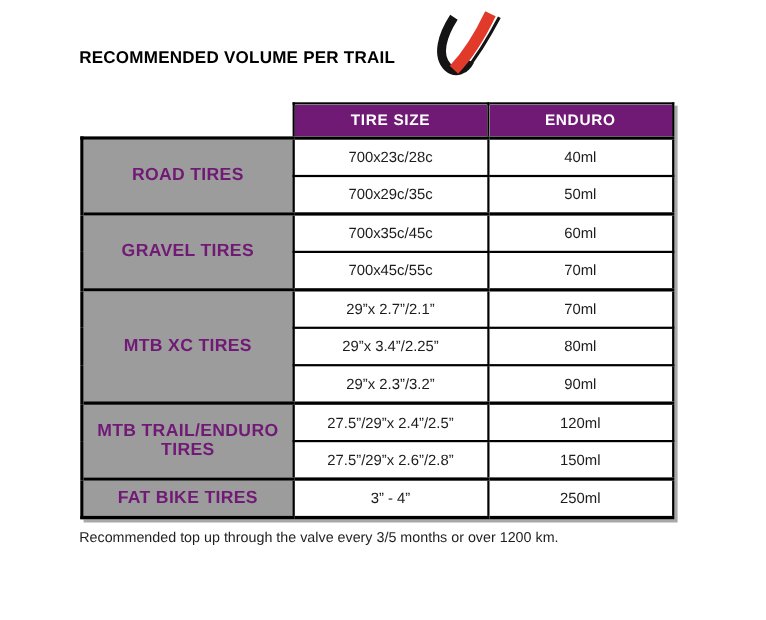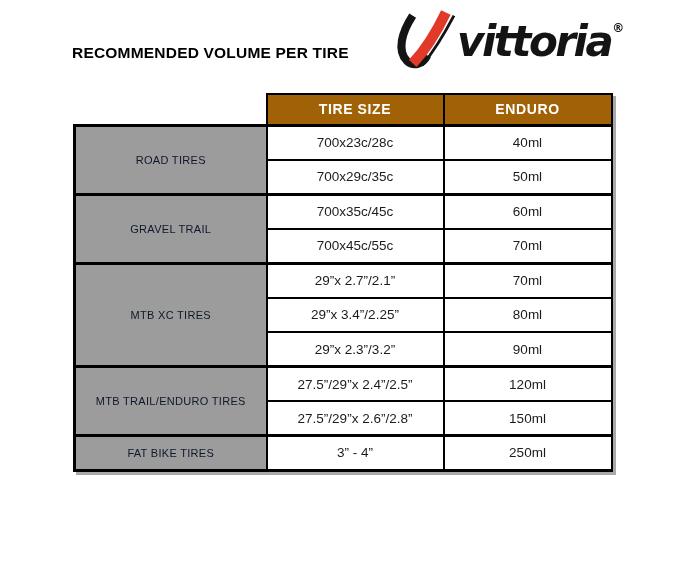--- a/index.html
+++ b/index.html
@@ -63,38 +63,38 @@
     width: 537px;
   }
   th, td {
     border: 2px solid #000000;
     text-align: center;
     vertical-align: middle;
     padding: 0;
     overflow: hidden;
   }
   thead th {
-    background: #a16207;
+    background: #701a75;
     color: #ffffff;
     font-size: 14px;
     font-weight: bold;
     letter-spacing: 0.6px;
     height: 31px;
   }
   th.corner-cell {
     border: none;
     background: #ffffff;
     box-shadow: -3px -3px 0 #ffffff; 
   }
   td { height: 34.5px; }
   td.category-cell {
     background: #9c9c9c;
-    color: #0f172a;
-    font-weight: normal;
-    font-size: 11px;
+    color: #701a75;
+    font-weight: bold;
+    font-size: 16px;
     letter-spacing: 0.3px;
     border-left-width: 3px;
   }
   td.value-cell {
     background: #ffffff;
     color: #1c1c1c;
     font-size: 13.5px;
   }
   tr.group-start td { border-top-width: 3px; }
   tr.last-row td { border-bottom-width: 3px; text-align: center; }
@@ -105,29 +105,28 @@
     left: 72px; top: 479px;
     width: 580px;
     font-size: 13px;
     line-height: 19.5px;
     color: #1f1f1f;
   }
 </style>
 </head>
 <body>
 
-<div class="page-title">RECOMMENDED VOLUME PER TIRE</div>
+<div class="page-title">RECOMMENDED VOLUME PER TRAIL</div>
 
 <div class="brand-logo">
   <svg viewBox="0 0 100 84" aria-hidden="true">
     <path d="M36,7 C23,27 16,50 29,63 C38,71 49,66 54,56" fill="none" stroke="#141414" stroke-width="10"></path>
     <path d="M77,3 C67,24 53,48 36,66" fill="none" stroke="#e13a2b" stroke-width="13"></path>
     <path d="M87,7 C77,26 63,50 48,68" fill="none" stroke="#141414" stroke-width="3.5"></path>
   </svg>
-  <div class="wordmark"><span>vittoria</span><span class="reg-mark">®</span></div>
 </div>
 
 <div class="table-wrap">
   <table>
     <colgroup>
       <col style="width:192px">
       <col style="width:177px">
       <col style="width:168px">
     </colgroup>
     <thead>
@@ -141,21 +140,21 @@
       <tr class="group-start">
         <td class="category-cell" rowspan="2">ROAD TIRES</td>
         <td class="value-cell">700x23c/28c</td>
         <td class="value-cell">40ml</td>
       </tr>
       <tr>
         <td class="value-cell">700x29c/35c</td>
         <td class="value-cell">50ml</td>
       </tr>
       <tr class="group-start">
-        <td class="category-cell" rowspan="2">GRAVEL TRAIL</td>
+        <td class="category-cell" rowspan="2">GRAVEL TIRES</td>
         <td class="value-cell">700x35c/45c</td>
         <td class="value-cell">60ml</td>
       </tr>
       <tr>
         <td class="value-cell">700x45c/55c</td>
         <td class="value-cell">70ml</td>
       </tr>
       <tr class="group-start">
         <td class="category-cell" rowspan="3">MTB XC TIRES</td>
         <td class="value-cell">29”x 2.7”/2.1”</td>
@@ -181,13 +180,14 @@
       <tr class="group-start last-row">
         <td class="category-cell">FAT BIKE TIRES</td>
         <td class="value-cell">3” - 4”</td>
         <td class="value-cell">250ml</td>
       </tr>
     </tbody>
   </table>
 </div>
 
 <div class="note">
+  <div>Recommended top up through the valve every 3/5 months or over 1200 km.</div>
 </div>
 
 </body></html>

